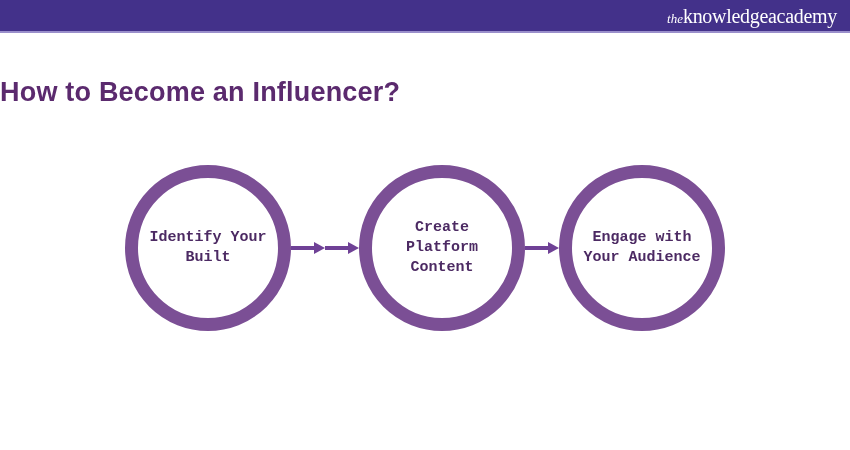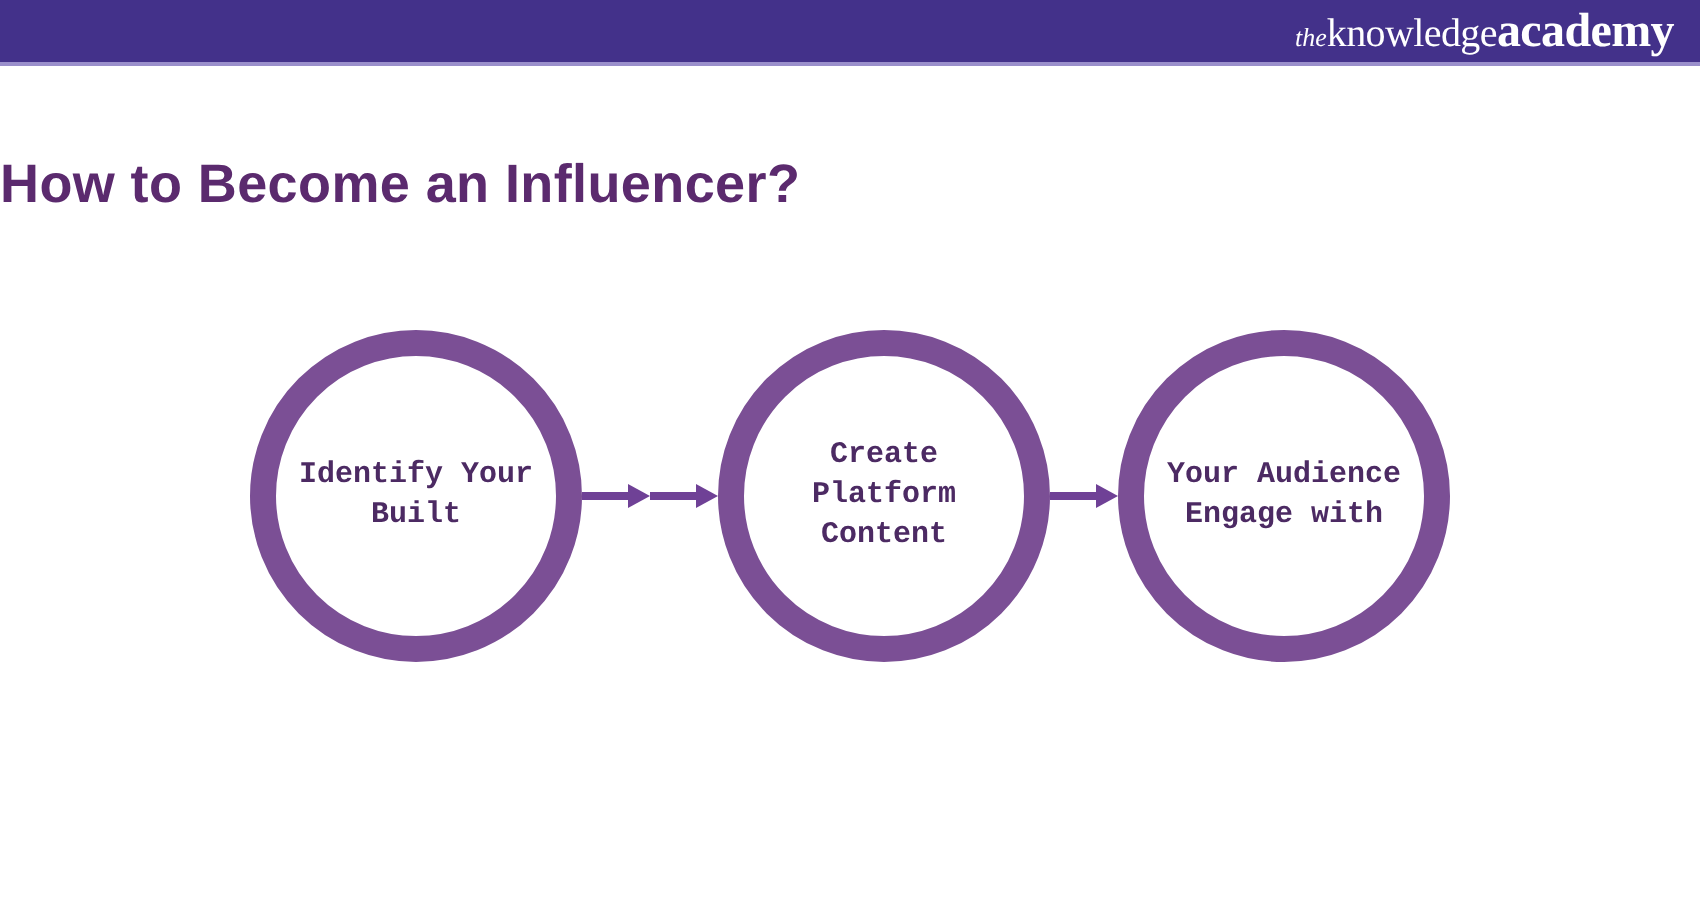--- a/index.html
+++ b/index.html
@@ -41,22 +41,22 @@
     font-style: italic;
     font-size: 13px;
     letter-spacing: 0px;
   }
   .logo-knowledge {
     font-size: 20px;
     font-weight: 400;
     letter-spacing: -0.3px;
   }
   .logo-academy {
-    font-size: 24px;
-    font-weight: 700;
+    font-size: 20px;
+    font-weight: 400;
     letter-spacing: -0.3px;
   }
 
   
   .page-title {
     position: absolute;
     top: 77px;
     left: 0;
     width: 840px;
     text-align: left;
@@ -156,18 +156,18 @@
       <div class="step-line">Platform</div>
       <div class="step-line">Content</div>
     </div>
 
     <div class="connector">
       <div class="connector-line"></div>
       <div class="connector-head"></div>
     </div>
 
     <div class="step-circle">
+      <div class="step-line">Engage with</div>
       <div class="step-line">Your Audience</div>
-      <div class="step-line">Engage with</div>
     </div>
 
   </div>
 </div>
 
 </body></html>

